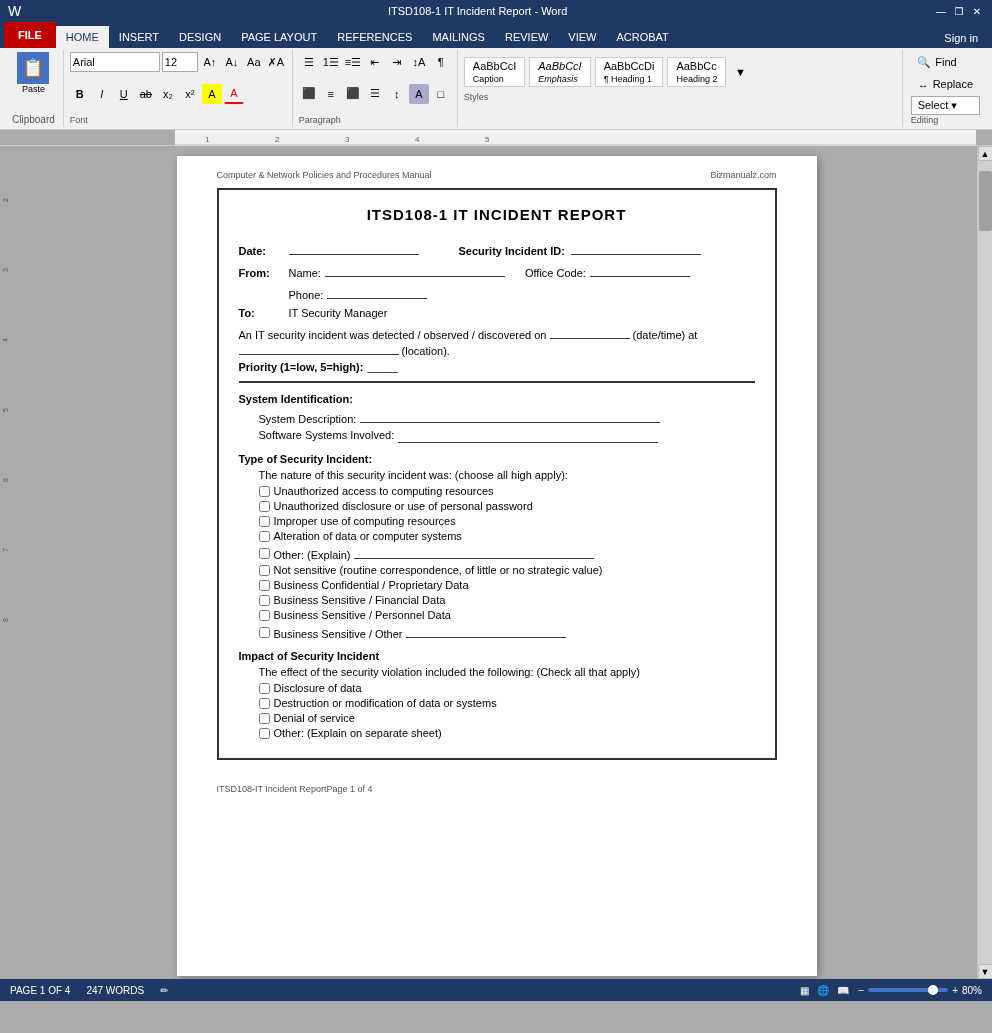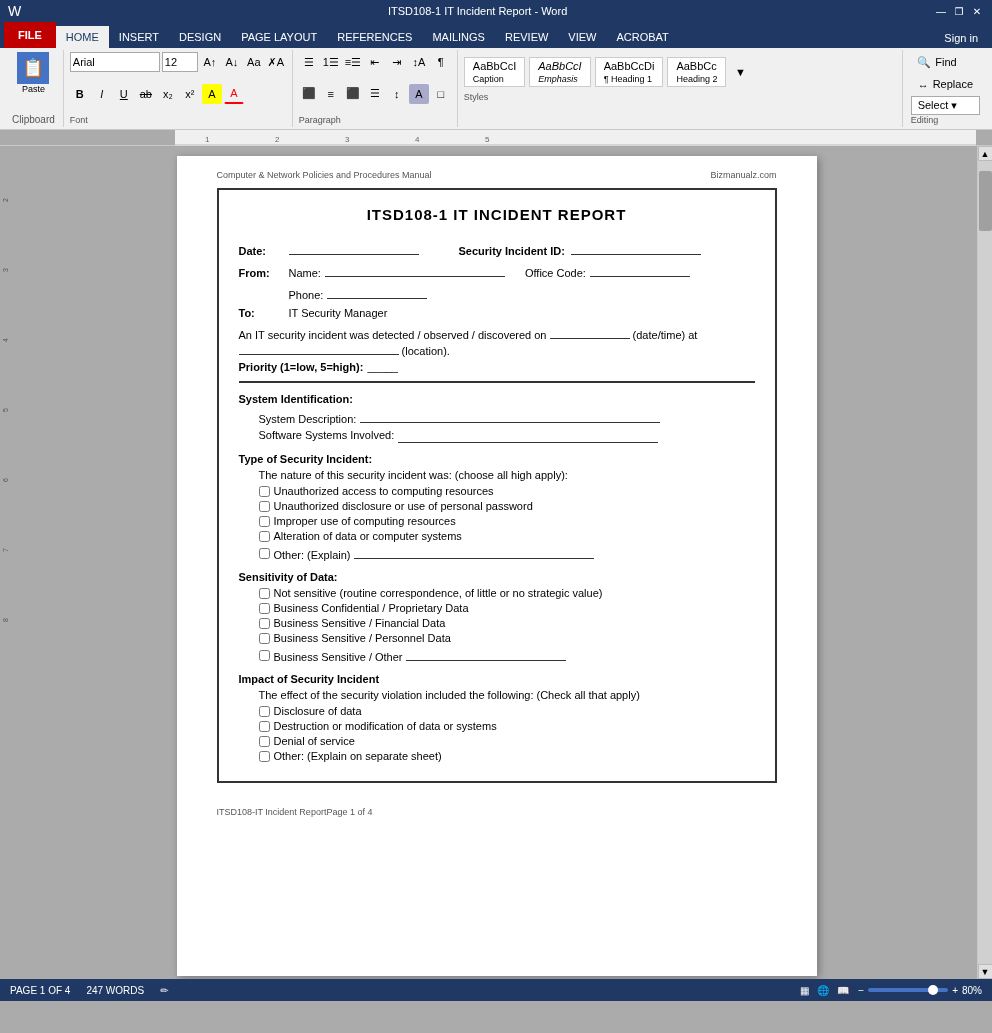--- a/index.html
+++ b/index.html
@@ -385,21 +385,20 @@
             <div class="checkbox-item">
               <input type="checkbox" style="">
               <span>Alteration of data or computer systems</span>
             </div>
             <div class="checkbox-item">
               <input type="checkbox" style="">
               <span>Other:  (Explain) <span class="underline-field" style="min-width:240px;"></span></span>
             </div>
           </div>
 
-          <div class="section-title">Sensitivity of Data:</div>
           <div class="indent">
             <div class="checkbox-item">
               <input type="checkbox" style="">
               <span>Not sensitive (routine correspondence, of little or no strategic value)</span>
             </div>
             <div class="checkbox-item">
               <input type="checkbox" style="">
               <span>Business Confidential / Proprietary Data</span>
             </div>
             <div class="checkbox-item">

